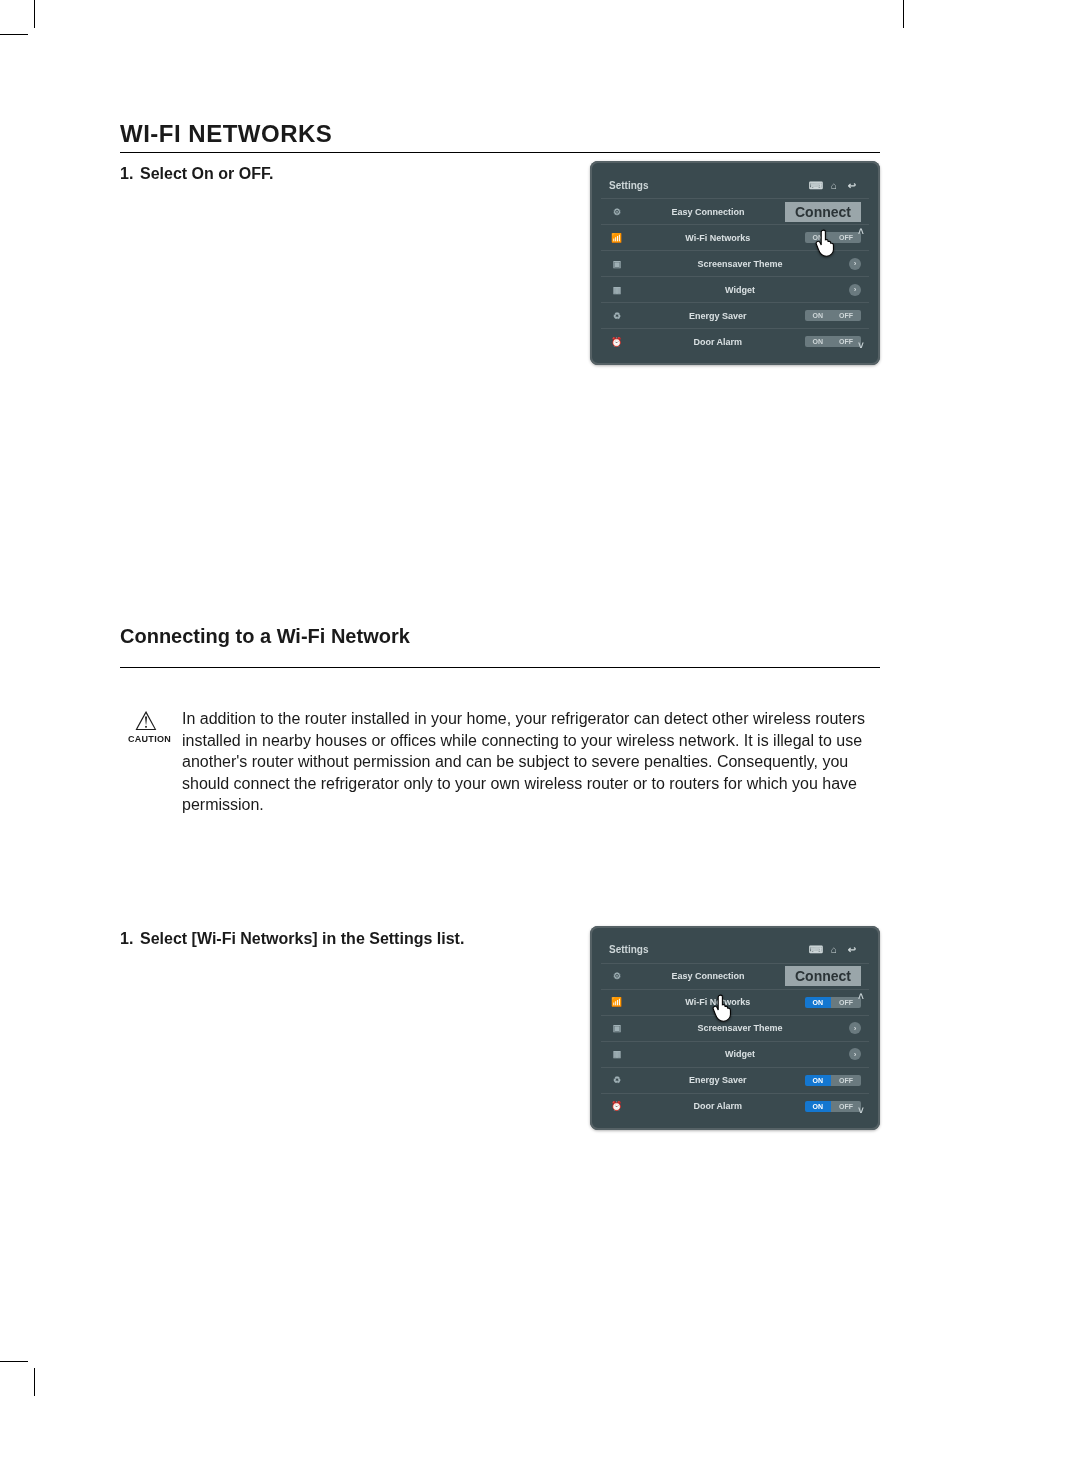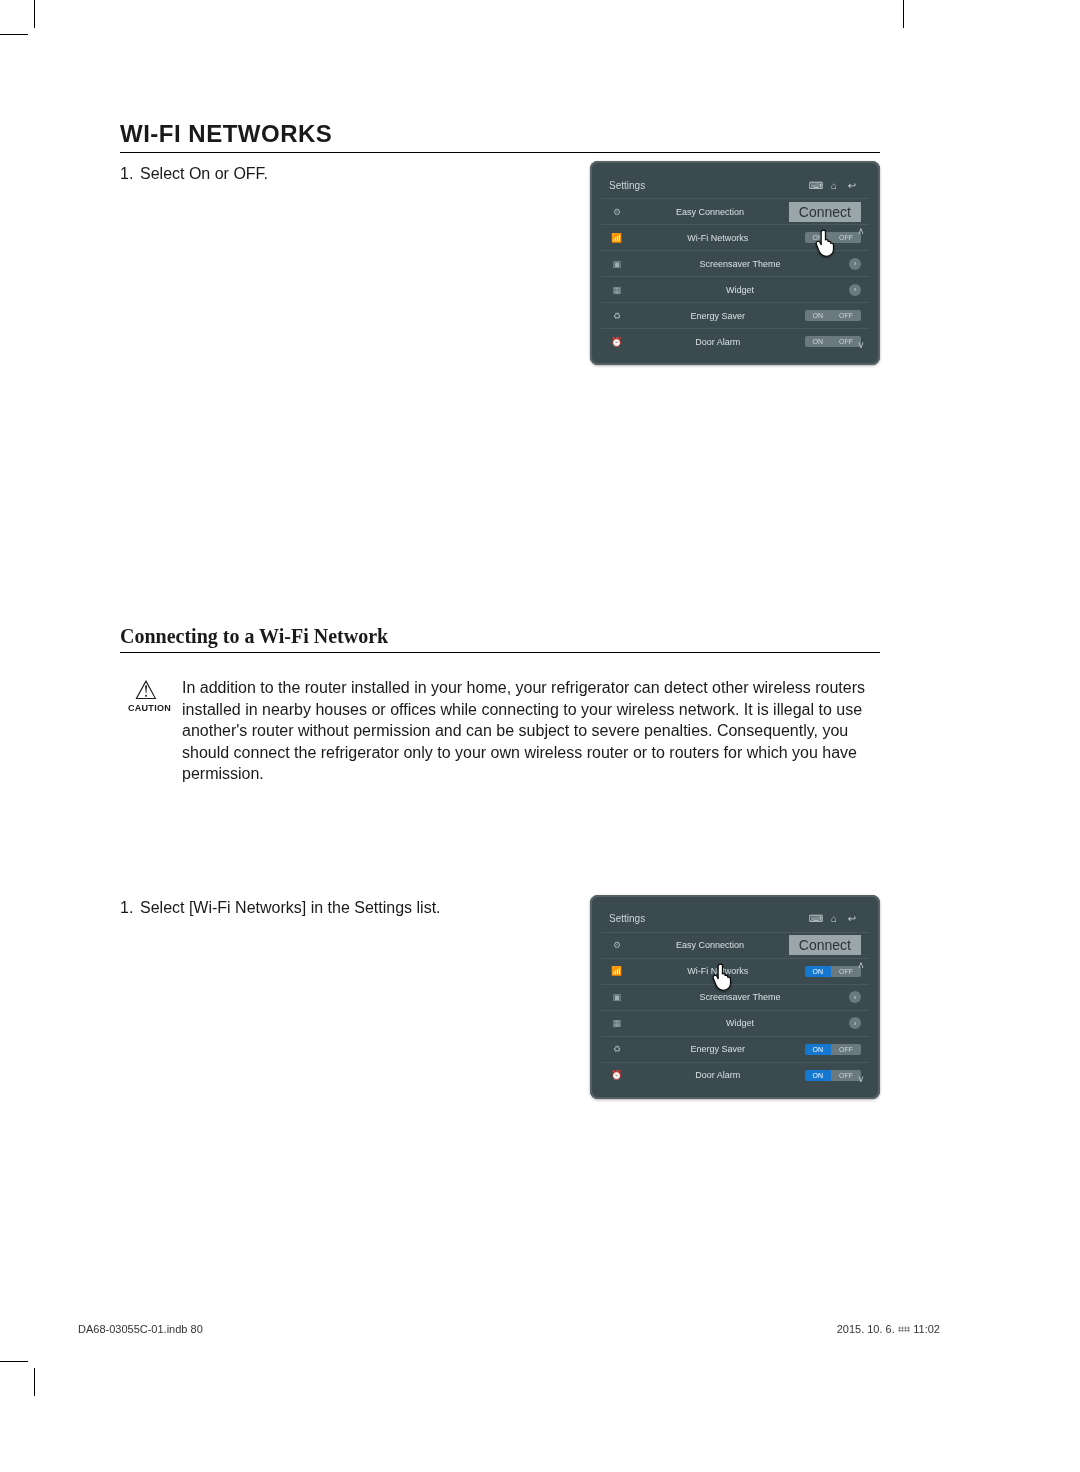--- a/index.html
+++ b/index.html
@@ -34,36 +34,36 @@
   p.intro {
     font-size: 16px;
     line-height: 1.35;
     margin-bottom: 24px;
   }
   .step-row {
     display: flex;
     align-items: flex-start;
     gap: 28px;
     margin-bottom: 18px;
+    font-weight: bold;
   }
   .step-text {
     flex: 1;
     font-size: 16px;
     padding-top: 4px;
   }
   .step-num { display:inline-block; width: 20px; }
 
   h2.subsection {
     font-size: 20px;
     font-weight: bold;
     border-bottom: 1px solid #000;
-    padding-bottom: 4px;
+    padding-bottom: 19px;
     margin-top: 260px;
-    margin-bottom: 24px;
-    font-family: Liberation Serif, serif;
+    margin-bottom: 40px;
   }
 
   .caution-row {
     display: flex;
     gap: 10px;
     margin-bottom: 110px;
   }
   .caution-icon-col {
     width: 52px;
     flex-shrink: 0;
@@ -339,17 +339,13 @@
             <svg viewBox="0 0 24 28">
                 <path fill="#fff" stroke="#000" stroke-width="1" d="M9 2c1 0 1.5.8 1.5 1.8V11l1-.2c1.3 0 1.5 1 1.5 1.8l1-.1c1.2 0 1.5 1 1.5 1.8l1 0c1.1 0 1.5 1 1.5 2v4c0 3-2.7 6-6.5 6S5 23 4 20l-2-5c-.5-1.3.3-2.2 1.3-2.5 1-.3 1.9.3 2.3 1.3l1 2V3.8C6.6 2.8 8 2 9 2z"></path>
               </svg>
           </div>
         </div>
       </div>
     </div>
   </div>
 
 
-  <div class="print-meta">
-    <span>DA68-03055C-01.indb   80</span>
-    <span>2015. 10. 6.   ⌗⌗ 11:02</span>
-  </div>
 </div>
 
 </body></html>

